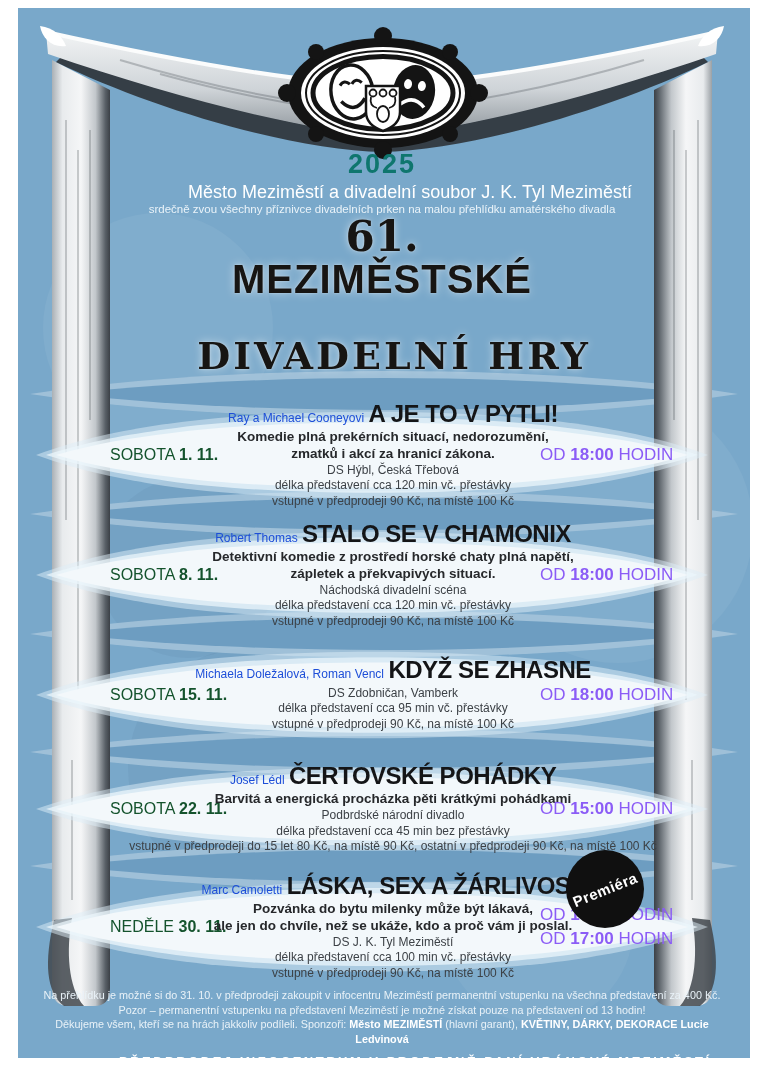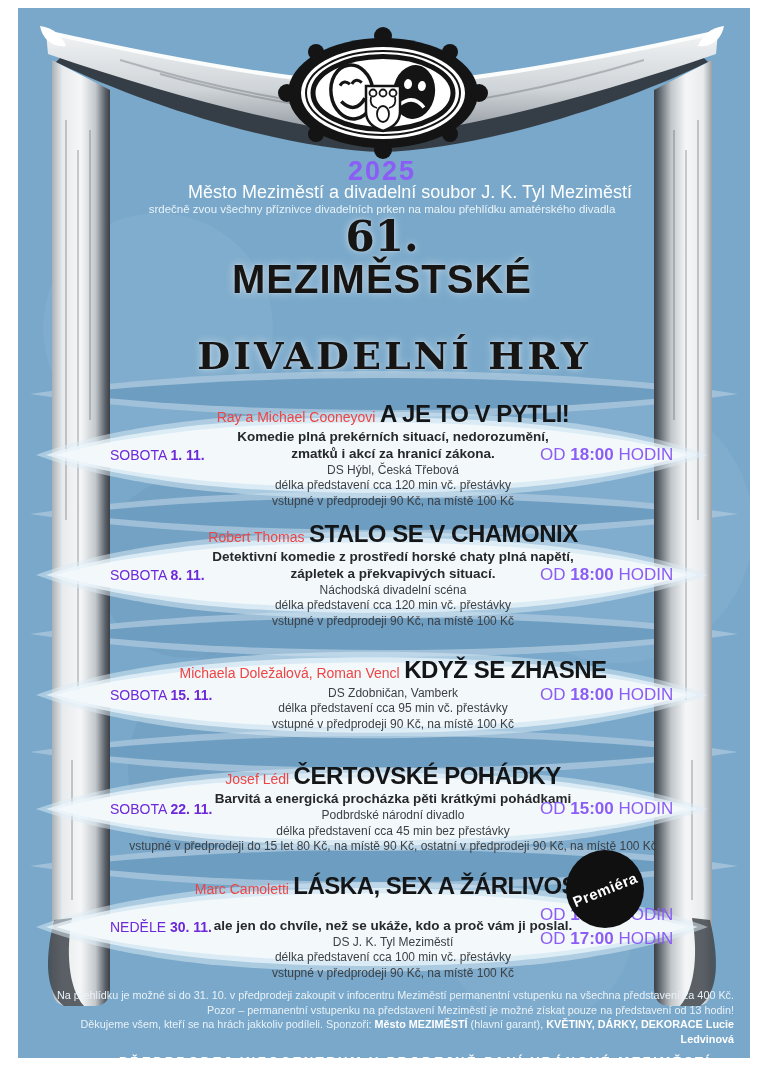--- a/index.html
+++ b/index.html
@@ -4,49 +4,49 @@
 <style>
   html,body{margin:0;padding:0;background:#ffffff;}
   .poster{position:relative;width:764px;height:1080px;background:#ffffff;overflow:hidden;
           font-family:"Liberation Sans",sans-serif;}
   .blue{position:absolute;left:18px;top:8px;width:732px;height:1050px;background:#79a8ca;overflow:hidden;}
   .decor,.curtains{position:absolute;pointer-events:none;}
   .decor{left:0;top:0;z-index:1;}
   .curtains{left:0;top:0;z-index:2;}
   
   .hdr{position:absolute;left:0;width:764px;text-align:center;z-index:4;}
-  .year{top:156px;font-size:27px;font-weight:bold;color:#8b5cf6;letter-spacing:2px;}
+  .year{top:149px;font-size:27px;font-weight:bold;color:#0f766e;letter-spacing:2px;}
   .org{top:182px;font-size:18px;font-weight:normal;color:#ffffff;padding-left:28px;}
   .inv{top:203px;font-size:11.5px;color:#eaf3f9;}
   .edition{top:212px;font-family:"DejaVu Serif",serif;font-weight:bold;font-size:42px;color:#171513;
            text-shadow:0 0 8px rgba(255,255,255,.55),0 0 2px rgba(255,255,255,.5);}
   .t1{top:258px;font-family:Liberation Sans, sans-serif;font-weight:bold;font-size:40px;line-height:1.05;color:#171513;
       letter-spacing:1px;text-shadow:0 0 10px rgba(255,255,255,.55),0 0 2px rgba(255,255,255,.5);}
   .t2{top:333px;font-family:"DejaVu Serif",serif;font-weight:bold;font-size:38px;color:#171513;
       letter-spacing:3px;text-shadow:0 0 9px rgba(255,255,255,.55),0 0 2px rgba(255,255,255,.5);padding-left:12px;}
   
   .event{position:absolute;left:36px;width:672px;z-index:3;}
   .band{position:absolute;left:0;top:0;width:100%;height:100%;}
   .row{position:relative;display:flex;align-items:center;height:100%;padding:0 50px 0 74px;box-sizing:border-box;}
-  .date{width:136px;flex:0 0 auto;font-size:14px;color:#6d28d9;white-space:nowrap;}
+  .date{width:136px;flex:0 0 auto;font-size:16px;color:#14532d;white-space:nowrap;}
   .date b{font-weight:bold;}
   .center{flex:1 1 auto;min-width:0;display:flex;flex-direction:column;align-items:center;text-align:center;}
   .titleline{white-space:nowrap;line-height:1.1;margin-bottom:2px;}
-  .author{font-size:14px;color:#ef4444;}
+  .author{font-size:12px;color:#1d4ed8;}
   .ptitle{font-size:24px;font-weight:bold;letter-spacing:-0.5px;color:#141517;}
   .desc{font-size:13.5px;font-weight:bold;color:#26282b;line-height:1.25;white-space:nowrap;}
   .meta{font-size:12px;color:#3c4146;line-height:1.3;white-space:nowrap;}
   .time{width:118px;flex:0 0 auto;text-align:right;font-size:17px;color:#8b5cf6;white-space:nowrap;line-height:1.4;}
   .time b{font-weight:bold;}
   
   .badge{position:absolute;left:566px;top:850px;width:78px;height:78px;border-radius:50%;background:#101010;
          display:flex;align-items:center;justify-content:center;z-index:5;}
   .badge span{transform:rotate(-22deg);color:#ffffff;font-weight:bold;font-size:15px;letter-spacing:.5px;}
   
-  .footer{position:absolute;left:30px;width:704px;top:988px;text-align:right;z-index:4;color:#e9f2f8;}
+  .footer{position:absolute;left:30px;width:704px;top:988px;text-align:center;z-index:4;color:#e9f2f8;}
   .f-line{font-size:10.8px;line-height:14.5px;}
   .f-line b{color:#ffffff;font-weight:bold;}
   .f-presale{margin-top:8px;color:#ffffff;font-weight:bold;font-size:13px;letter-spacing:2.5px;white-space:nowrap;}
   .arrows{margin:0 22px;letter-spacing:3px;}
 </style>
 </head>
 <body>
 
 <div class="poster">
 
@@ -244,21 +244,21 @@
   <section class="event" style="top:868px;height:118px;">
     <svg class="band" viewBox="0 0 672 120" preserveAspectRatio="none">
       <path d="M0,60 C48,42 84,35 126,28 C240,10 432,10 546,28 C588,35 624,42 672,60 C624,78 588,85 546,92 C432,110 240,110 126,92 C84,85 48,78 0,60 Z" fill="rgba(222,237,247,0.5)"></path>
       <path d="M10,60 C56,45 90,39 130,33 C240,16 432,16 542,33 C582,39 616,45 662,60 C616,75 582,81 542,87 C432,104 240,104 130,87 C90,81 56,75 10,60 Z" fill="rgba(235,245,251,0.75)"></path>
       <path d="M20,60 C62,47 96,42 134,37 C242,22 430,22 538,37 C576,42 610,47 652,60 C610,73 576,78 538,83 C430,98 242,98 134,83 C96,78 62,73 20,60 Z" fill="#f3f8fb"></path>
     </svg>
     <div class="row">
       <div class="date"><span>NEDĚLE</span> <b>30. 11.</b></div>
       <div class="center">
         <div class="titleline"><span class="author">Marc Camoletti</span> <span class="ptitle">LÁSKA, SEX A ŽÁRLIVOST</span></div>
-        <div class="desc"><br><span>ale jen do chvíle, než se ukáže, kdo a proč vám ji poslal.</span></div>
+        <div class="desc"><span>Pozvánka do bytu milenky může být lákavá,</span><br><span>ale jen do chvíle, než se ukáže, kdo a proč vám ji poslal.</span></div>
         <div class="meta">DS J. K. Tyl Meziměstí</div>
         <div class="meta">délka představení cca 100 min vč. přestávky</div>
         <div class="meta">vstupné v předprodeji 90 Kč, na místě 100 Kč</div>
       </div>
       <div class="time">
         <div><span>OD</span> <b>13:00</b> <span>HODIN</span></div>
         <div><span>OD</span> <b>17:00</b> <span>HODIN</span></div>
       </div>
     </div>
   </section>

